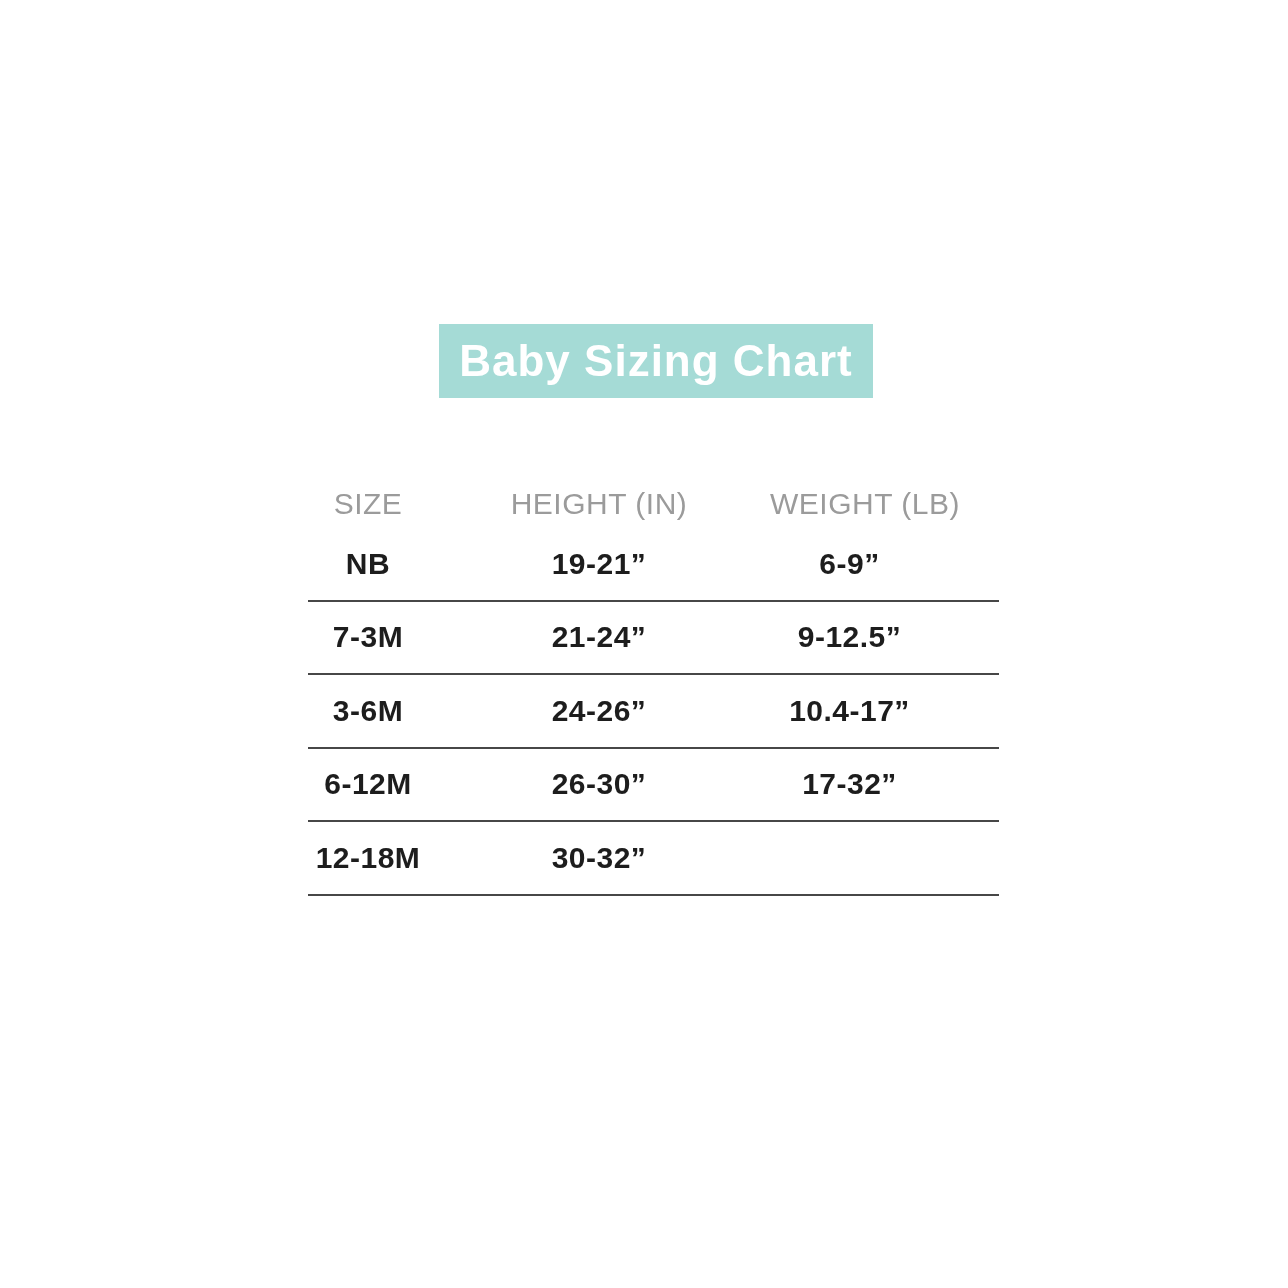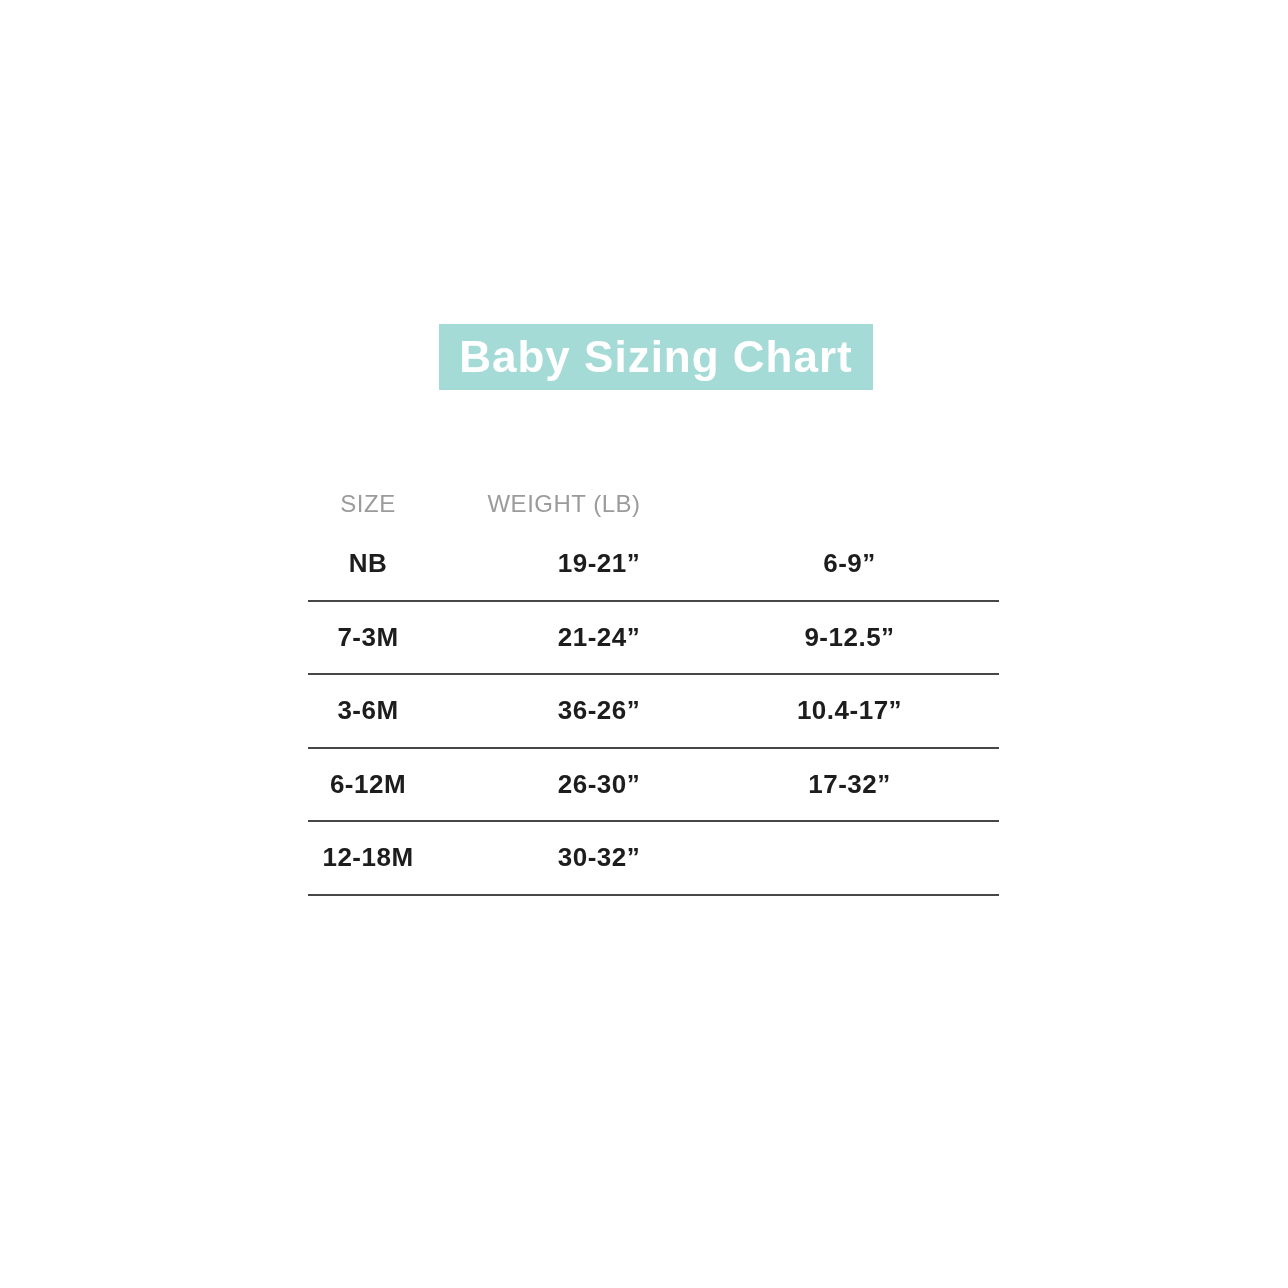--- a/index.html
+++ b/index.html
@@ -12,21 +12,21 @@
     background: #ffffff;
     font-family: "Liberation Sans", sans-serif;
     position: relative;
     overflow: hidden;
   }
   .banner {
     position: absolute;
     left: 439px;
     top: 324px;
     width: 434px;
-    height: 66px;
+    height: 74px;
     background: #a5dbd6;
     display: flex;
     align-items: center;
     justify-content: center;
   }
   .banner-title {
     font-size: 44px;
     font-weight: 700;
     letter-spacing: 1px;
     color: #ffffff;
@@ -52,60 +52,61 @@
     border-bottom: 2px solid #474747;
   }
   .cell {
     text-align: center;
     white-space: nowrap;
   }
   .col3 {
     padding-right: 70px;
   }
   .th {
-    font-size: 24px;
+    font-size: 30px;
     font-weight: 400;
     letter-spacing: 0.5px;
     color: #9b9b9b;
   }
   .td {
-    font-size: 26px;
+    font-size: 30px;
     font-weight: 700;
     letter-spacing: 0.5px;
     color: #1d1d1d;
   }
 </style>
 </head>
 <body>
 
 <div class="banner">
   <div class="banner-title">Baby Sizing Chart</div>
 </div>
 
 <div class="size-table">
   <div class="t-header">
     <div class="cell th">SIZE</div>
+    <div class="cell th">HEIGHT (IN)</div>
     <div class="cell th col3">WEIGHT (LB)</div>
   </div>
 
   <div class="t-row">
     <div class="cell td">NB</div>
     <div class="cell td">19-21”</div>
     <div class="cell td col3">6-9”</div>
   </div>
 
   <div class="t-row">
     <div class="cell td">7-3M</div>
     <div class="cell td">21-24”</div>
     <div class="cell td col3">9-12.5”</div>
   </div>
 
   <div class="t-row">
     <div class="cell td">3-6M</div>
-    <div class="cell td">36-26”</div>
+    <div class="cell td">24-26”</div>
     <div class="cell td col3">10.4-17”</div>
   </div>
 
   <div class="t-row">
     <div class="cell td">6-12M</div>
     <div class="cell td">26-30”</div>
     <div class="cell td col3">17-32”</div>
   </div>
 
   <div class="t-row">

